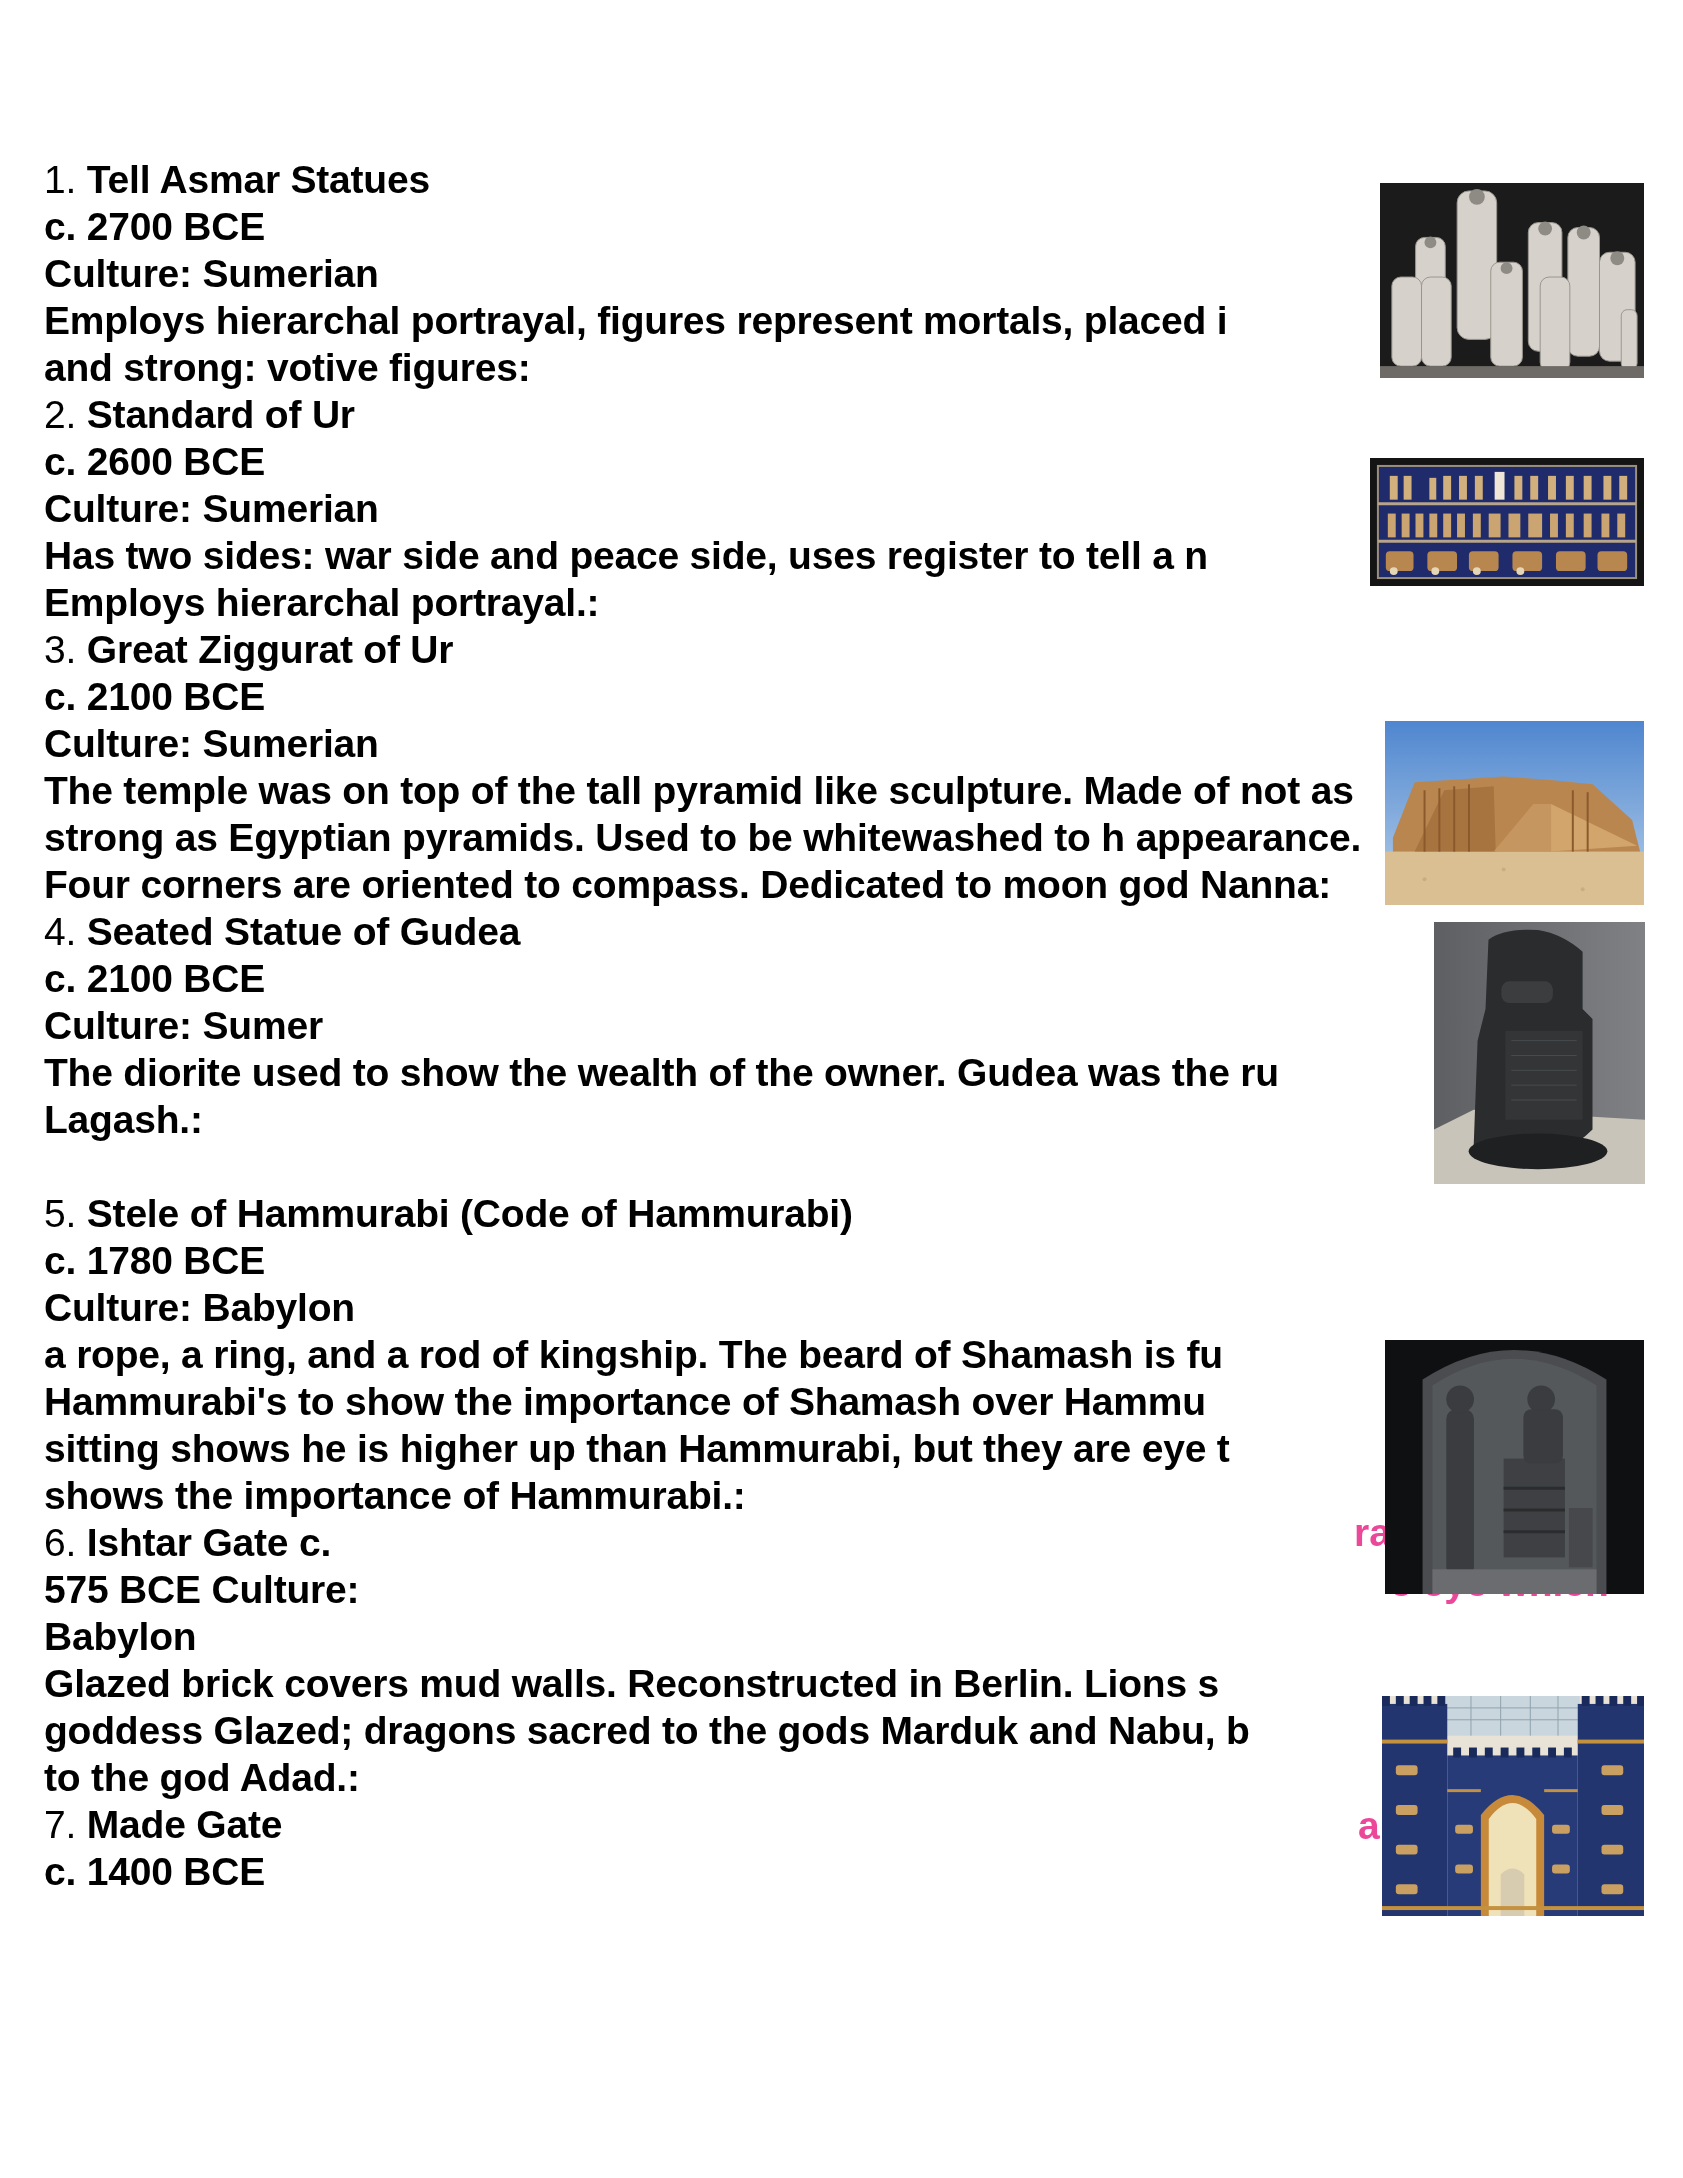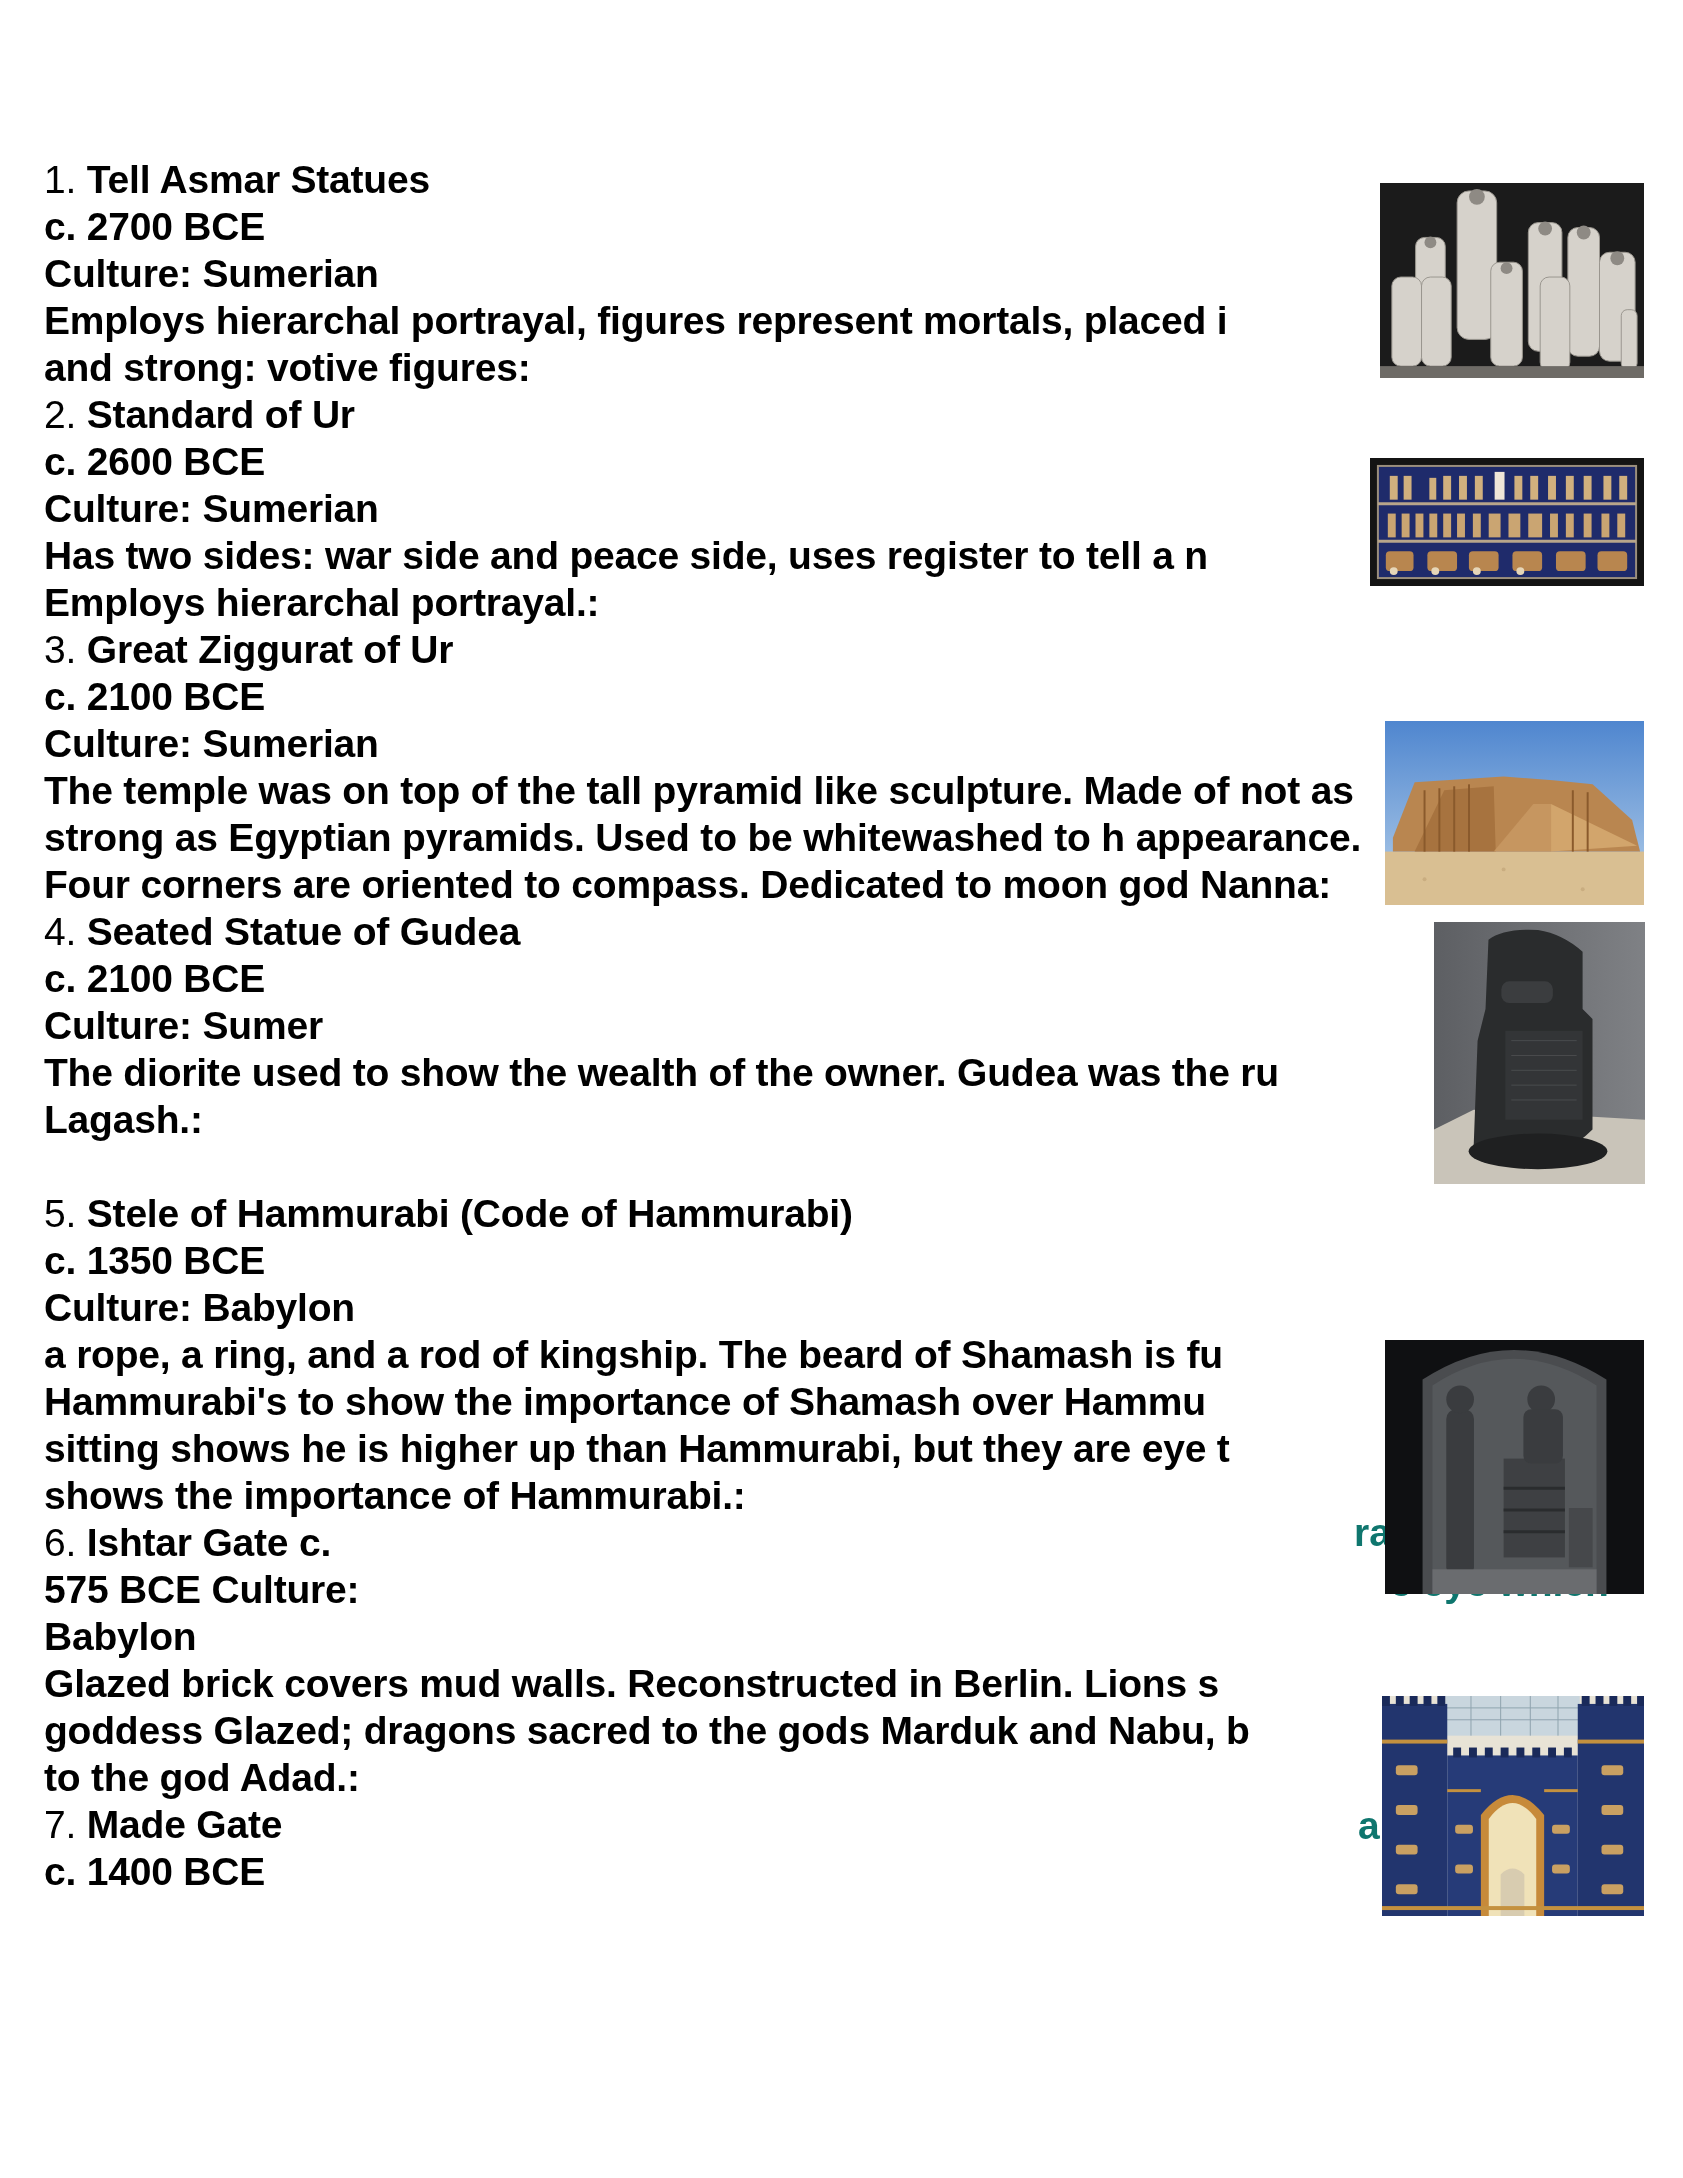--- a/index.html
+++ b/index.html
@@ -12,21 +12,21 @@
     letter-spacing: -0.2px; z-index: 2;
   }
   .line { white-space: nowrap; height: 47px; position: relative; }
   .num { font-weight: normal; }
   .clip { display: inline-block; overflow: hidden; vertical-align: top; white-space: nowrap; }
   .img { position: absolute; overflow: hidden; z-index: 3; }
   .img.under { z-index: 1; }
   .img svg { display: block; width: 100%; height: 100%; }
   .frag {
     position: absolute; font-family: "Liberation Sans", sans-serif; font-weight: bold;
-    font-size: 39px; line-height: 47px; color: #0f766e; white-space: nowrap; z-index: 1;
+    font-size: 39px; line-height: 47px; color: #ec4899; white-space: nowrap; z-index: 1;
   }
 </style>
 </head>
 <body>
 
 <div class="page">
 
   <div class="img under" style="left:1385px; top:721px; width:259px; height:184px;">
     <svg viewBox="0 0 262 186" preserveAspectRatio="none">
       <defs>
@@ -79,21 +79,21 @@
     <div class="line">Four corners are oriented to compass. Dedicated to moon god Nanna:</div>
 
     <div class="line"><span class="num">4.</span> <span>Seated Statue of Gudea</span></div>
     <div class="line">c. 2100 BCE</div>
     <div class="line">Culture: Sumer</div>
     <div class="line">The diorite used to show the wealth of the owner. Gudea was the ru</div>
     <div class="line">Lagash.:</div>
     <div class="line"></div>
 
     <div class="line"><span class="num">5.</span> <span>Stele of Hammurabi (Code of Hammurabi)</span></div>
-    <div class="line">c. 1350 BCE</div>
+    <div class="line">c. 1780 BCE</div>
     <div class="line">Culture: Babylon</div>
     <div class="line">a rope, a ring, and a rod of kingship. The beard of Shamash is fu</div>
     <div class="line">Hammurabi's to show the importance of Shamash over Hammu</div>
     <div class="line">sitting shows he is higher up than Hammurabi, but they are eye t</div>
     <div class="line">shows the importance of Hammurabi.:</div>
 
     <div class="line"><span class="num">6.</span> <span>Ishtar Gate c.</span></div>
     <div class="line">575 BCE Culture:</div>
     <div class="line">Babylon</div>
     <div class="line">Glazed brick covers mud walls. Reconstructed in Berlin. Lions s</div>

